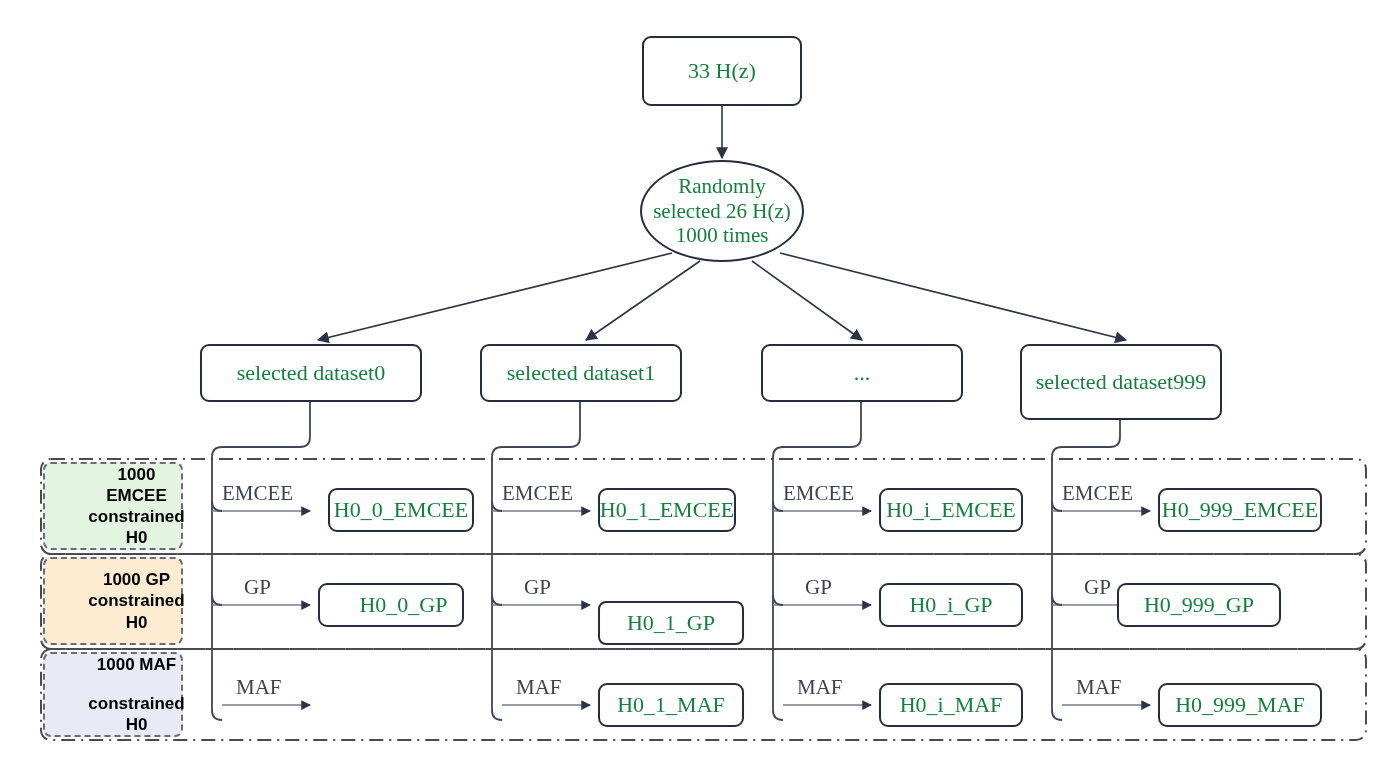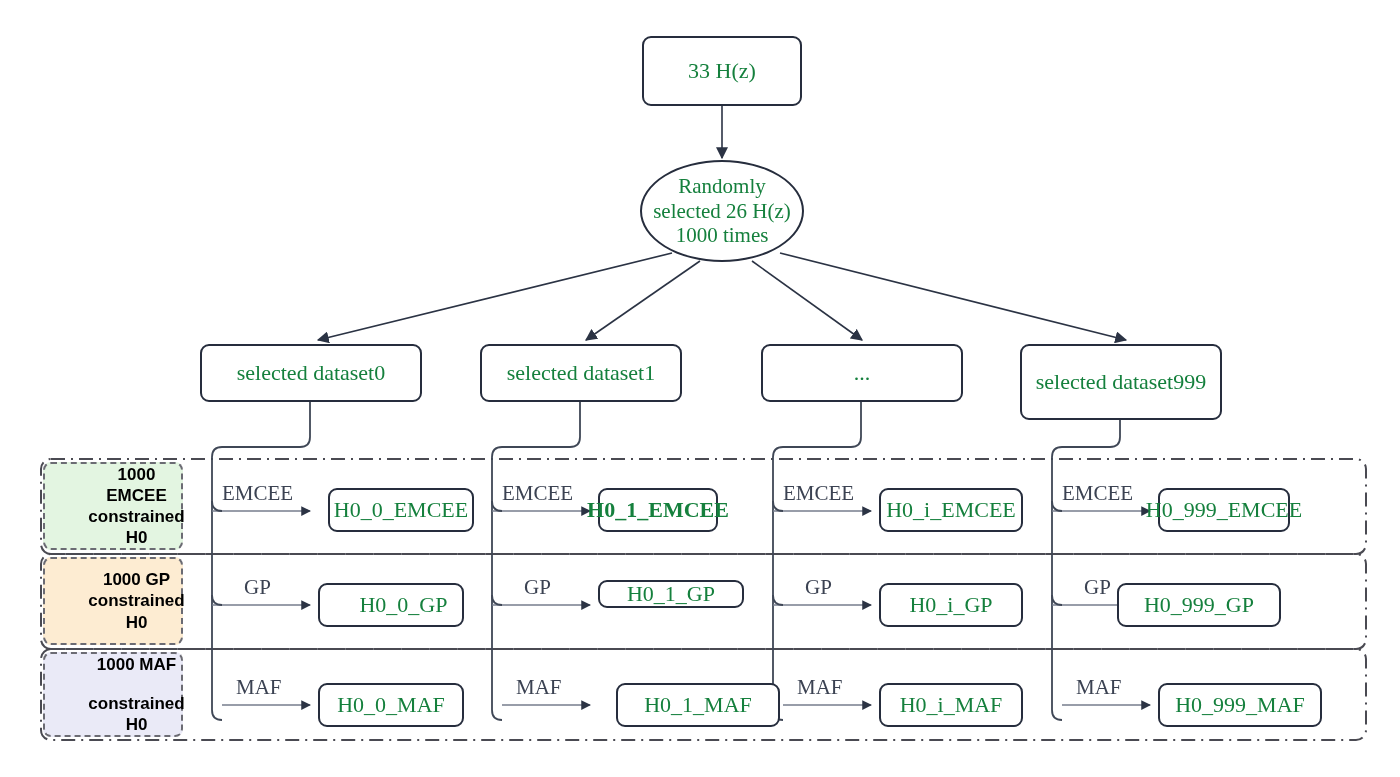--- a/index.html
+++ b/index.html
@@ -206,47 +206,44 @@
   <div class="edge-label" style="left:805px; top:575px;">GP</div>
   <div class="edge-label" style="left:797px; top:675px;">MAF</div>
 
   <div class="edge-label" style="left:1062px; top:481px;">EMCEE</div>
   <div class="edge-label" style="left:1084px; top:575px;">GP</div>
   <div class="edge-label" style="left:1076px; top:675px;">MAF</div>
 
   <div class="node" style="left:328px; top:488px; width:146px; height:44px;">
     <span>H0_0_EMCEE</span>
   </div>
-  <div class="node" style="left:598px; top:488px; width:120px; height:44px;font-weight:bold;">
+  <div class="node" style="left:598px; top:488px; width:138px; height:44px;">
     <span>H0_1_EMCEE</span>
   </div>
   <div class="node" style="left:879px; top:488px; width:144px; height:44px;">
     <span>H0_i_EMCEE</span>
   </div>
-  <div class="node" style="left:1158px; top:488px; width:132px; height:44px;">
+  <div class="node" style="left:1158px; top:488px; width:164px; height:44px;">
     <span>H0_999_EMCEE</span>
   </div>
 
   <div class="node" style="left:318px; top:583px; width:146px; height:44px;padding-left:25px;">
     <span>H0_0_GP</span>
   </div>
-  <div class="node" style="left:598px; top:580px; width:146px; height:28px;">
+  <div class="node" style="left:598px; top:601px; width:146px; height:44px;border-radius:8px;">
     <span>H0_1_GP</span>
   </div>
   <div class="node" style="left:879px; top:583px; width:144px; height:44px;">
     <span>H0_i_GP</span>
   </div>
   <div class="node" style="left:1117px; top:583px; width:164px; height:44px;">
     <span>H0_999_GP</span>
   </div>
 
-  <div class="node" style="left:318px; top:683px; width:146px; height:44px;">
-    <span>H0_0_MAF</span>
-  </div>
-  <div class="node" style="left:616px; top:683px; width:164px; height:44px;">
+  <div class="node" style="left:598px; top:683px; width:146px; height:44px;">
     <span>H0_1_MAF</span>
   </div>
   <div class="node" style="left:879px; top:683px; width:144px; height:44px;">
     <span>H0_i_MAF</span>
   </div>
   <div class="node" style="left:1158px; top:683px; width:164px; height:44px;">
     <span>H0_999_MAF</span>
   </div>
 
 </div>

